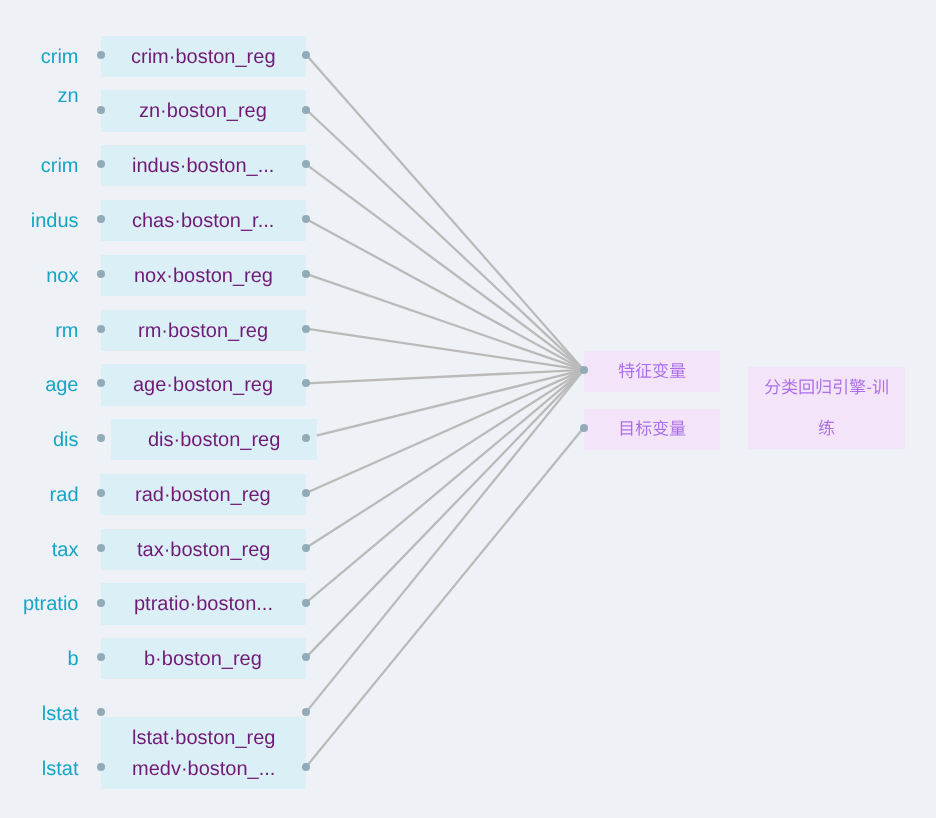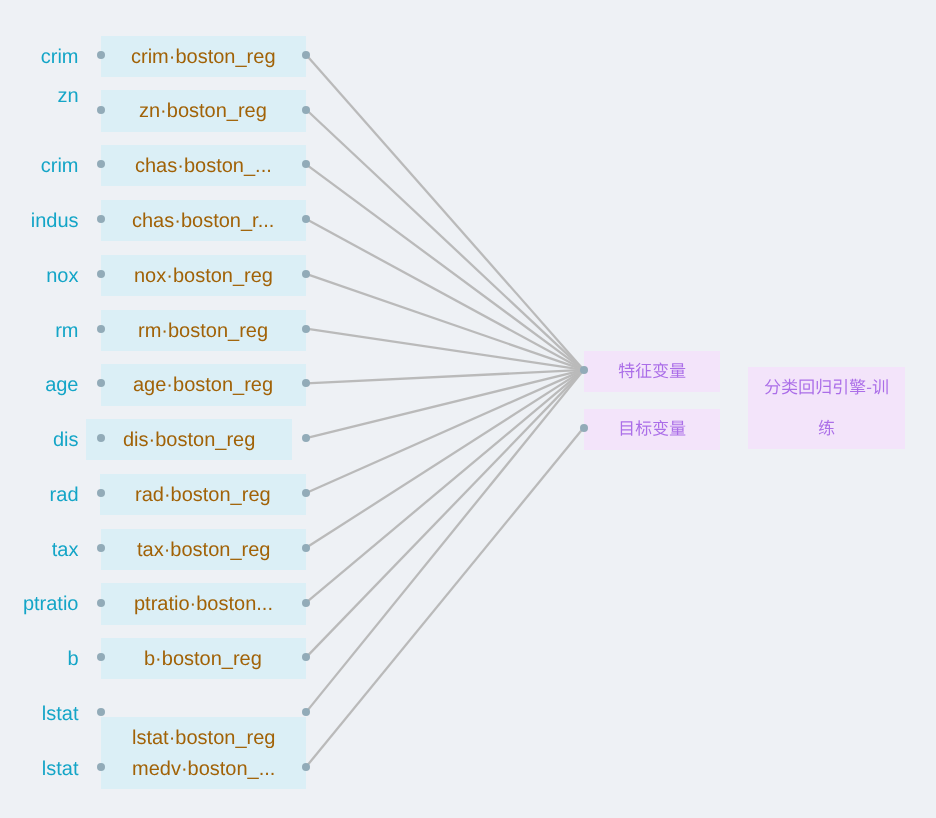--- a/index.html
+++ b/index.html
@@ -10,21 +10,21 @@
     font-family:"Liberation Sans","DejaVu Sans",sans-serif;
     -webkit-font-smoothing:antialiased;
   }
   #canvas{position:relative;width:818px;height:818px;border-radius:19px;}
   
   .node-src span, .rowlabel{-webkit-font-smoothing:antialiased;text-rendering:geometricPrecision;
     will-change:transform;transform:translateZ(0);}
   .layer{position:absolute;left:0;top:0;width:936px;height:818px;}
   #edge-layer{z-index:1;}
   .node{position:absolute;box-sizing:border-box;display:flex;align-items:center;justify-content:center;z-index:2;}
-  .node-src{background:#dbeff6;color:#a16207;font-size:20px;line-height:23px;}
+  .node-src{background:#dbeff6;color:#701a75;font-size:20px;line-height:23px;}
   .node-src span{position:relative;top:0.9px;}
   .node-var{background:#f3e4fa;}
   .rowlabel{position:absolute;left:0;text-align:right;color:#14a5c7;
             font-size:20px;line-height:23px;white-space:nowrap;z-index:2;}
   #glyph-layer{z-index:5;pointer-events:none;}
   .port{position:absolute;width:8px;height:8px;border-radius:50%;background:#92abb8;z-index:6;}
   #edge-layer line{stroke:#bababa;stroke-width:2.3;}
   #glyph-layer path{fill:#ab6ee8;}
   
   .sr{position:absolute;width:1px;height:1px;overflow:hidden;clip-path:inset(50%);white-space:nowrap;}
@@ -63,21 +63,21 @@
     <div class="rowlabel" style="top:85px;width:78.5px">zn</div>
     <div class="node node-src" style="left:100.5px;top:90.38px;width:205.6px;height:41.3px">
       <span>zn·boston_reg</span>
     </div>
     <div class="port" style="left:96.5px;top:105.53px"></div>
     <div class="port" style="left:302.1px;top:105.53px"></div>
   </div>
   <div class="row">
     <div class="rowlabel" style="top:155.21px;width:78.5px">crim</div>
     <div class="node node-src" style="left:100.5px;top:145.16px;width:205.6px;height:41.3px">
-      <span>chas·boston_...</span>
+      <span>indus·boston_...</span>
     </div>
     <div class="port" style="left:96.5px;top:160.31px"></div>
     <div class="port" style="left:302.1px;top:160.31px"></div>
   </div>
   <div class="row">
     <div class="rowlabel" style="top:209.99px;width:78.5px">indus</div>
     <div class="node node-src" style="left:100.5px;top:199.94px;width:205.6px;height:41.3px">
       <span>chas·boston_r...</span>
     </div>
     <div class="port" style="left:96.5px;top:215.09px"></div>
@@ -102,21 +102,21 @@
   <div class="row">
     <div class="rowlabel" style="top:374.33px;width:78.5px">age</div>
     <div class="node node-src" style="left:100.5px;top:364.28px;width:205.6px;height:41.3px">
       <span>age·boston_reg</span>
     </div>
     <div class="port" style="left:96.5px;top:379.43px"></div>
     <div class="port" style="left:302.1px;top:379.43px"></div>
   </div>
   <div class="row">
     <div class="rowlabel" style="top:429.11px;width:78.5px">dis</div>
-    <div class="node node-src" style="left:86px;top:419.06px;width:205.6px;height:41.3px">
+    <div class="node node-src" style="left:111px;top:419.06px;width:205.6px;height:41.3px">
       <span>dis·boston_reg</span>
     </div>
     <div class="port" style="left:96.5px;top:434.21px"></div>
     <div class="port" style="left:302.1px;top:434.21px"></div>
   </div>
   <div class="row">
     <div class="rowlabel" style="top:483.89px;width:78.5px">rad</div>
     <div class="node node-src" style="left:100px;top:473.84px;width:205.6px;height:41.3px">
       <span>rad·boston_reg</span>
     </div>

